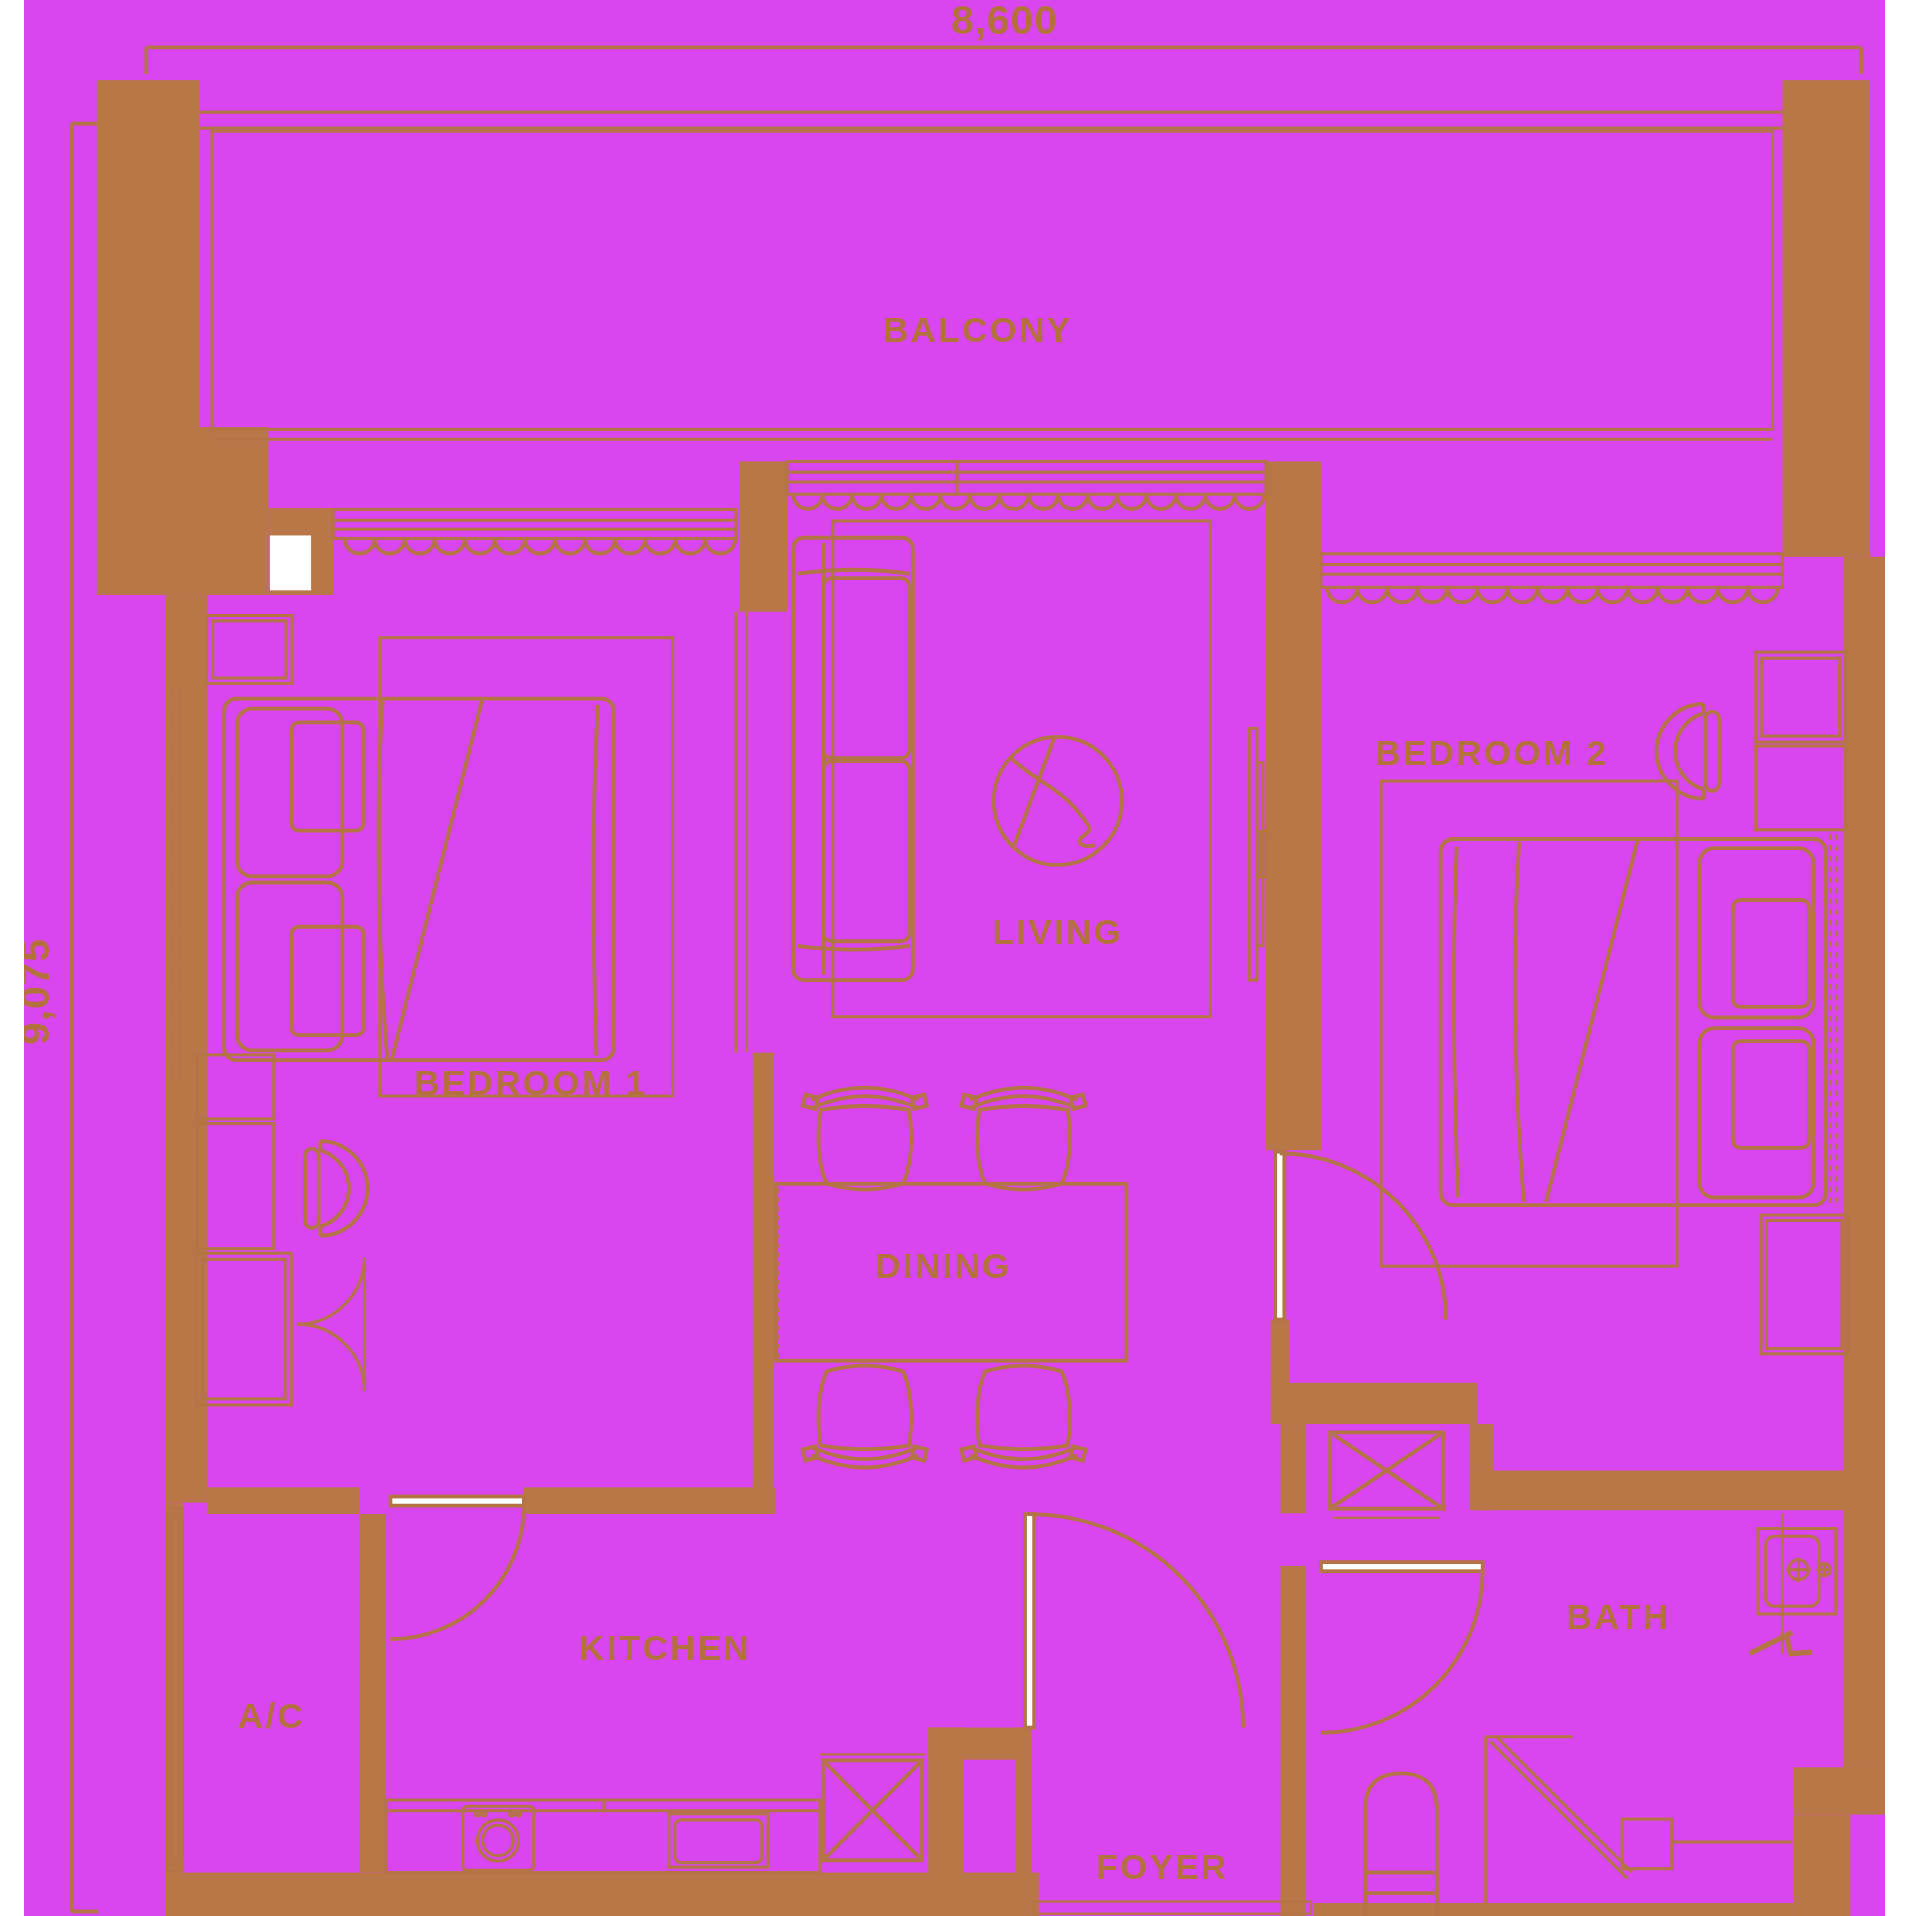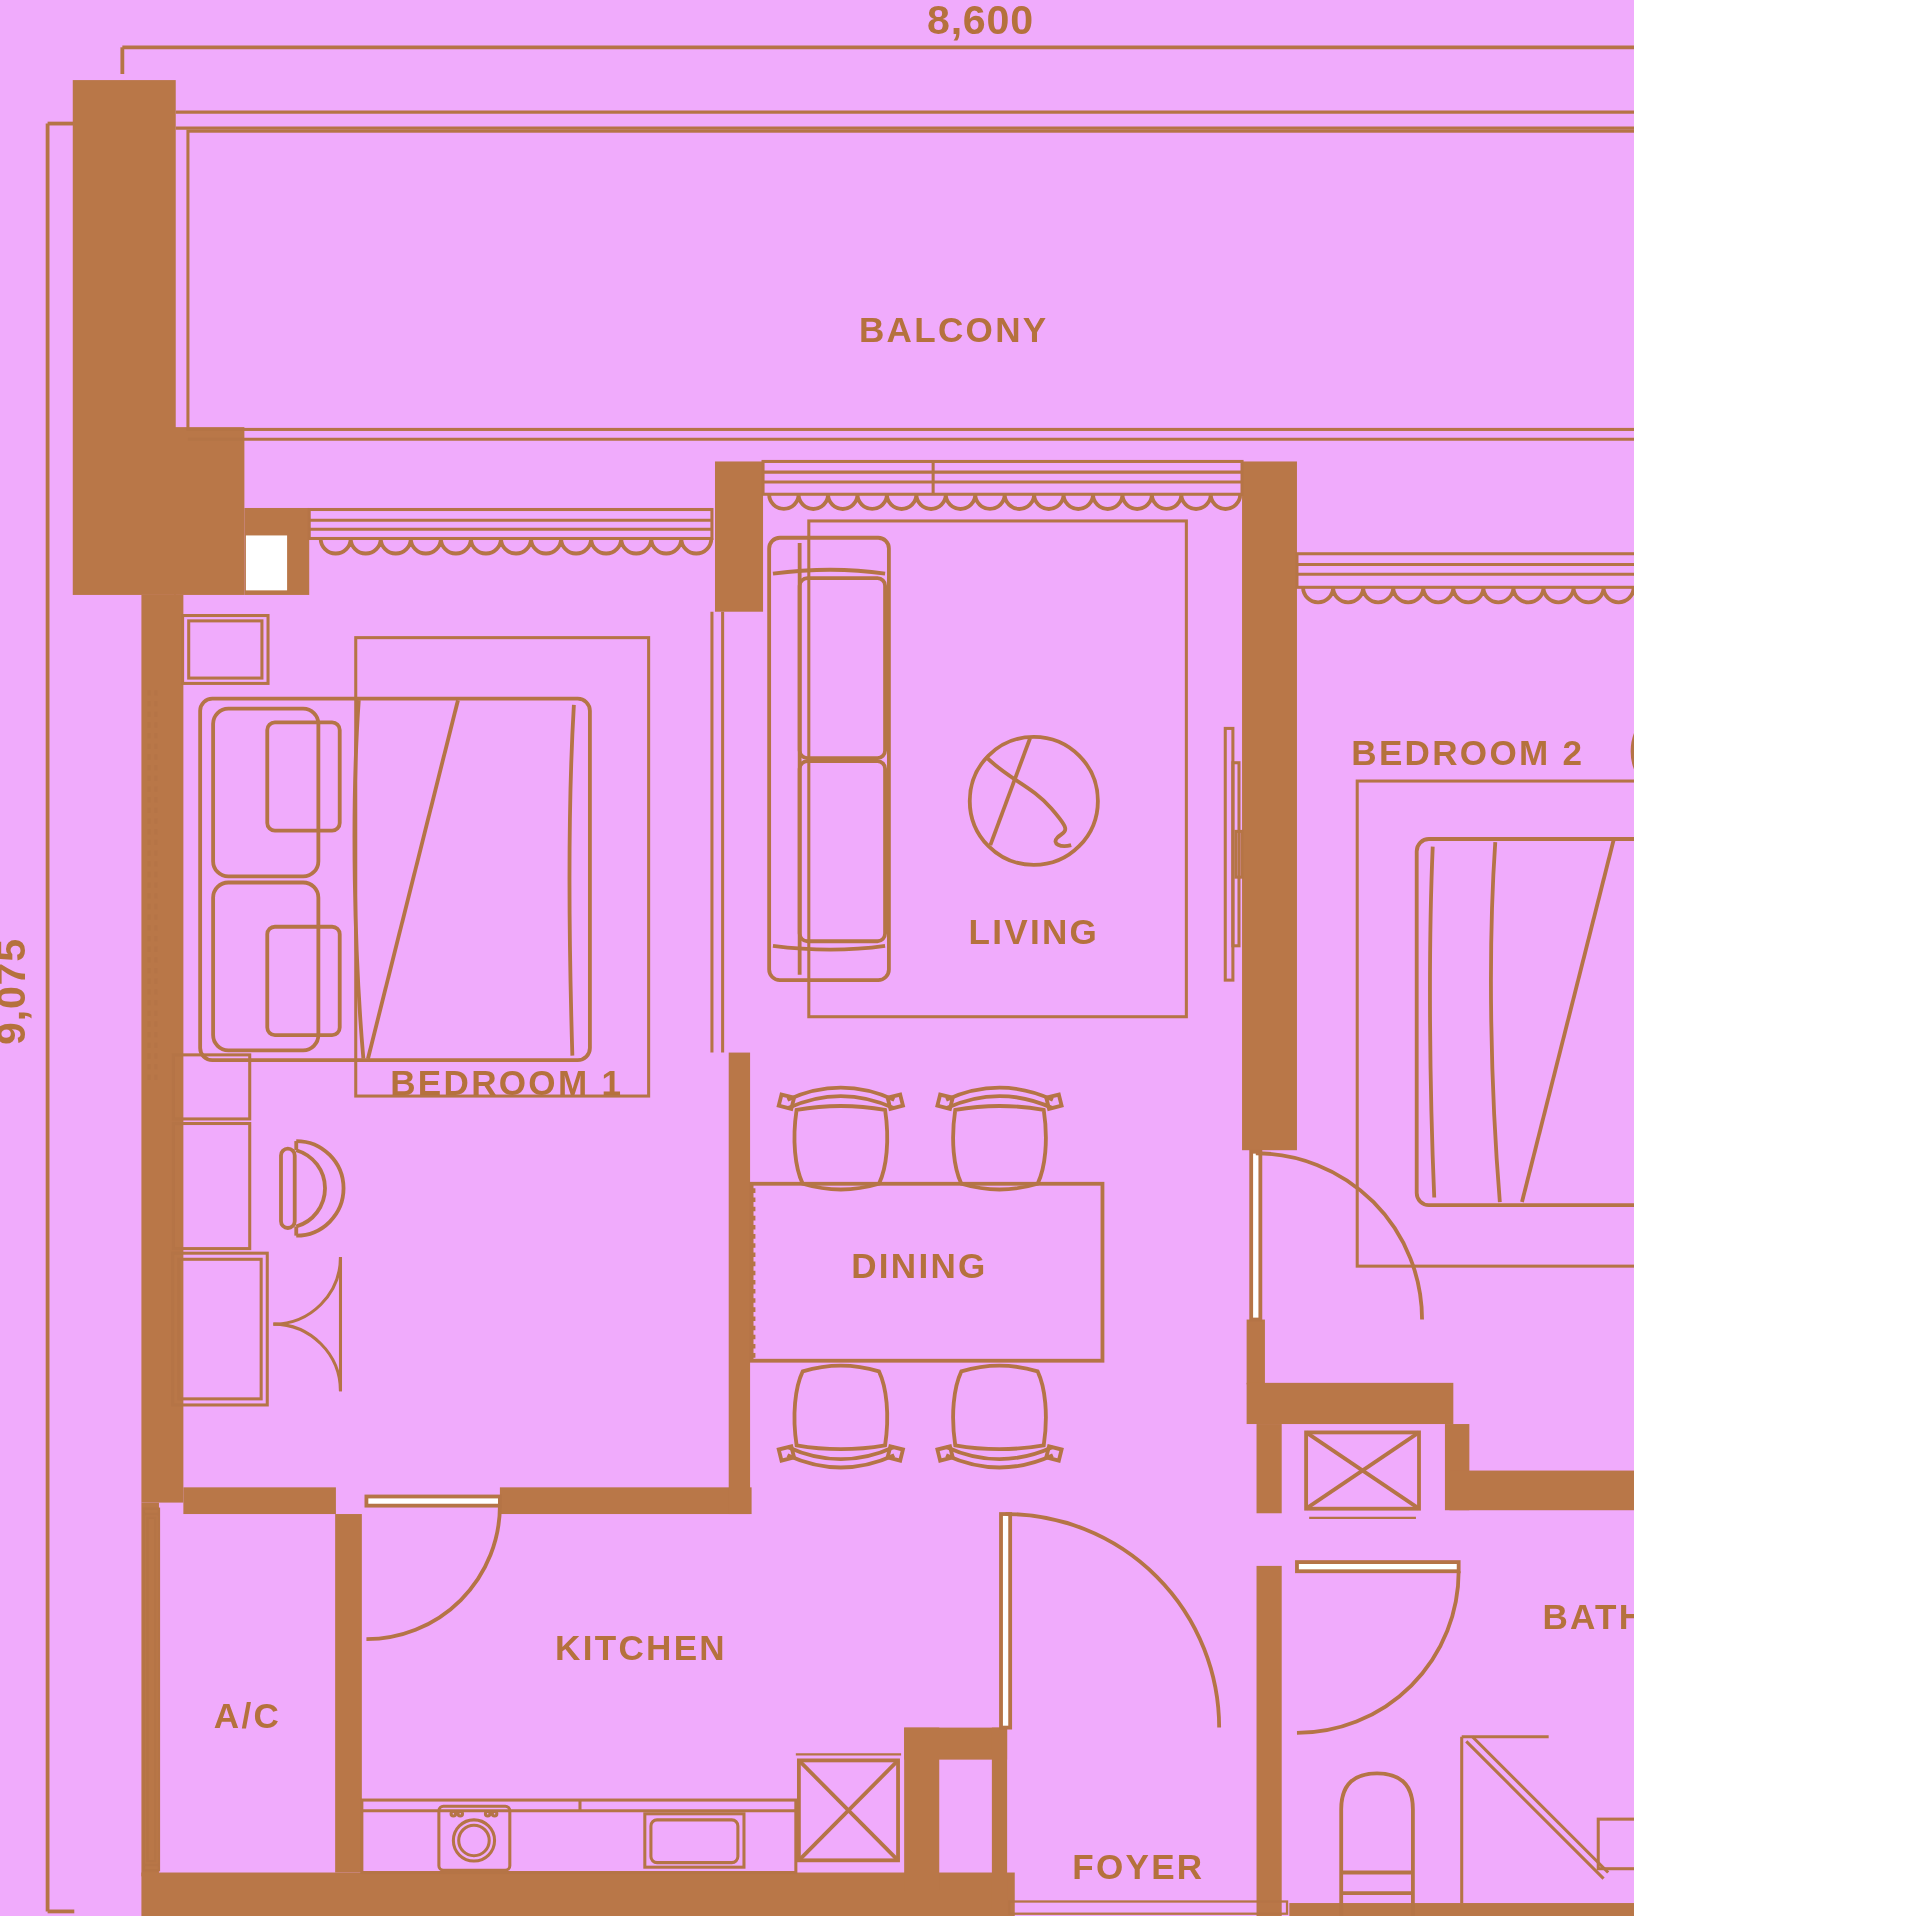--- a/index.html
+++ b/index.html
@@ -1,21 +1,22 @@
 <!DOCTYPE html>
 <html style="font-size:12.2px"><head>
 <meta charset="utf-8">
 <style>
   html,body{margin:0;padding:0;background:#ffffff;}
   #plan-page{
     position:relative;
-    width:1634px;height:1916px;
-    background:#f0abfc;
+    width:1861px;height:1916px;
+    background:#d946ef;
     font-family:"Liberation Sans", sans-serif;
     overflow:hidden;
+    margin-left:24px;
   }
   svg{display:block;}
   .room-label{
     font-family:"Liberation Sans", sans-serif;
     font-weight:bold;
     letter-spacing:3px;
     fill:#B5713D;
   }
   .dim-label{
     font-family:"Liberation Sans", sans-serif;

